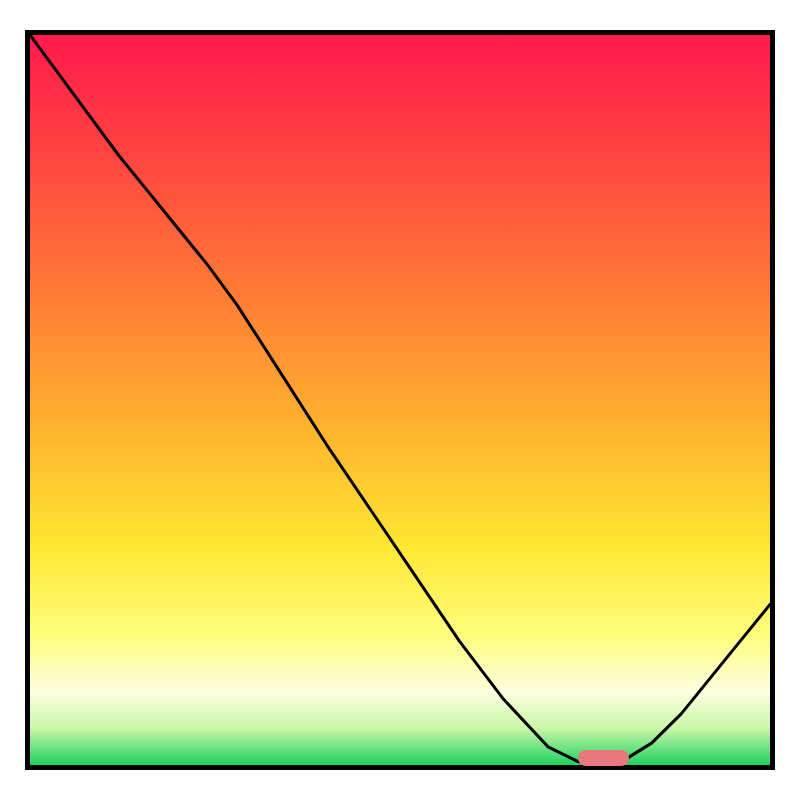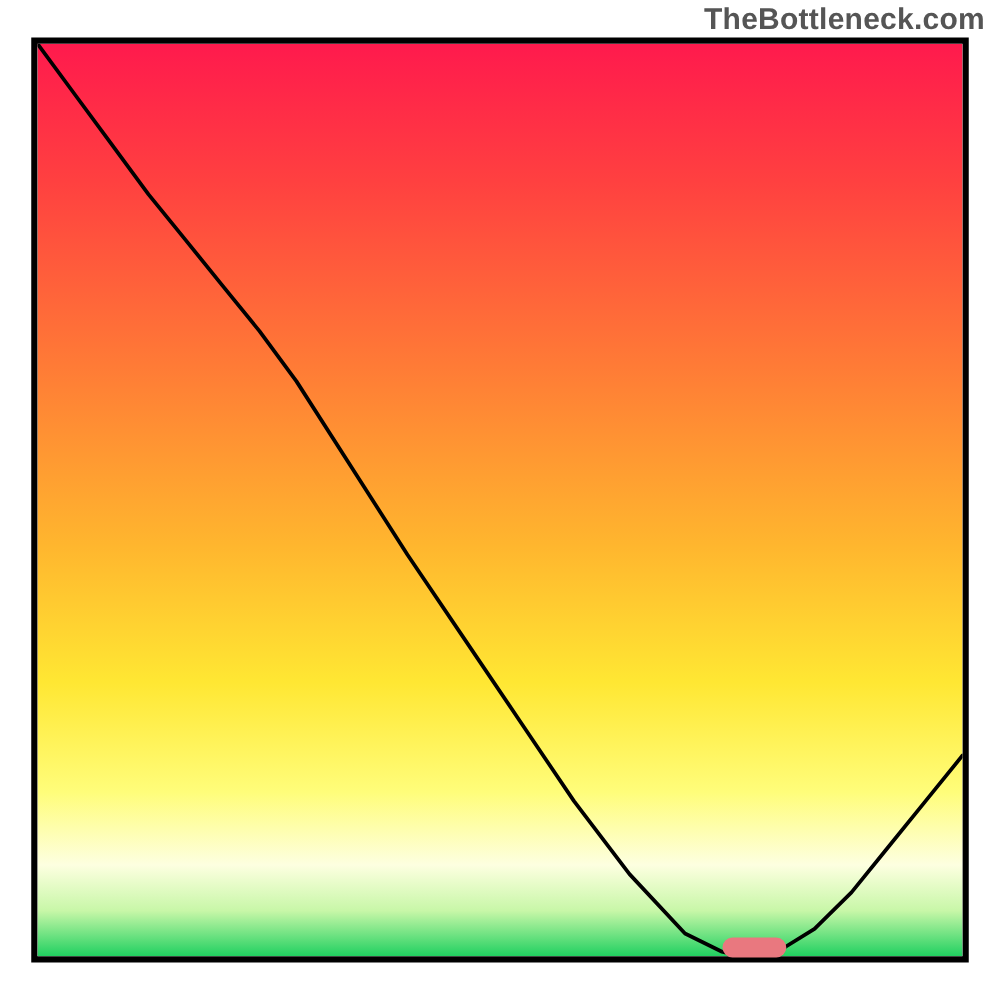--- a/index.html
+++ b/index.html
@@ -45,21 +45,20 @@
     width: 54px;
     height: 16px;
     background: #e9787f;
     border-radius: 8px;
   }
 </style>
 </head>
 <body>
 <div class="container">
 
-  <div class="watermark">TheBottleneck.com</div>
 
   <div class="plot-area">
     <svg class="plot-svg" viewBox="0 0 740 730" preserveAspectRatio="none">
       <defs>
 
         <linearGradient id="bg-grad" x1="0" y1="0" x2="0" y2="1">
           <stop offset="0%" stop-color="#ff1a4d"></stop>
           <stop offset="15%" stop-color="#ff4040"></stop>
           <stop offset="35%" stop-color="#ff7a36"></stop>
           <stop offset="55%" stop-color="#ffb62e"></stop>

